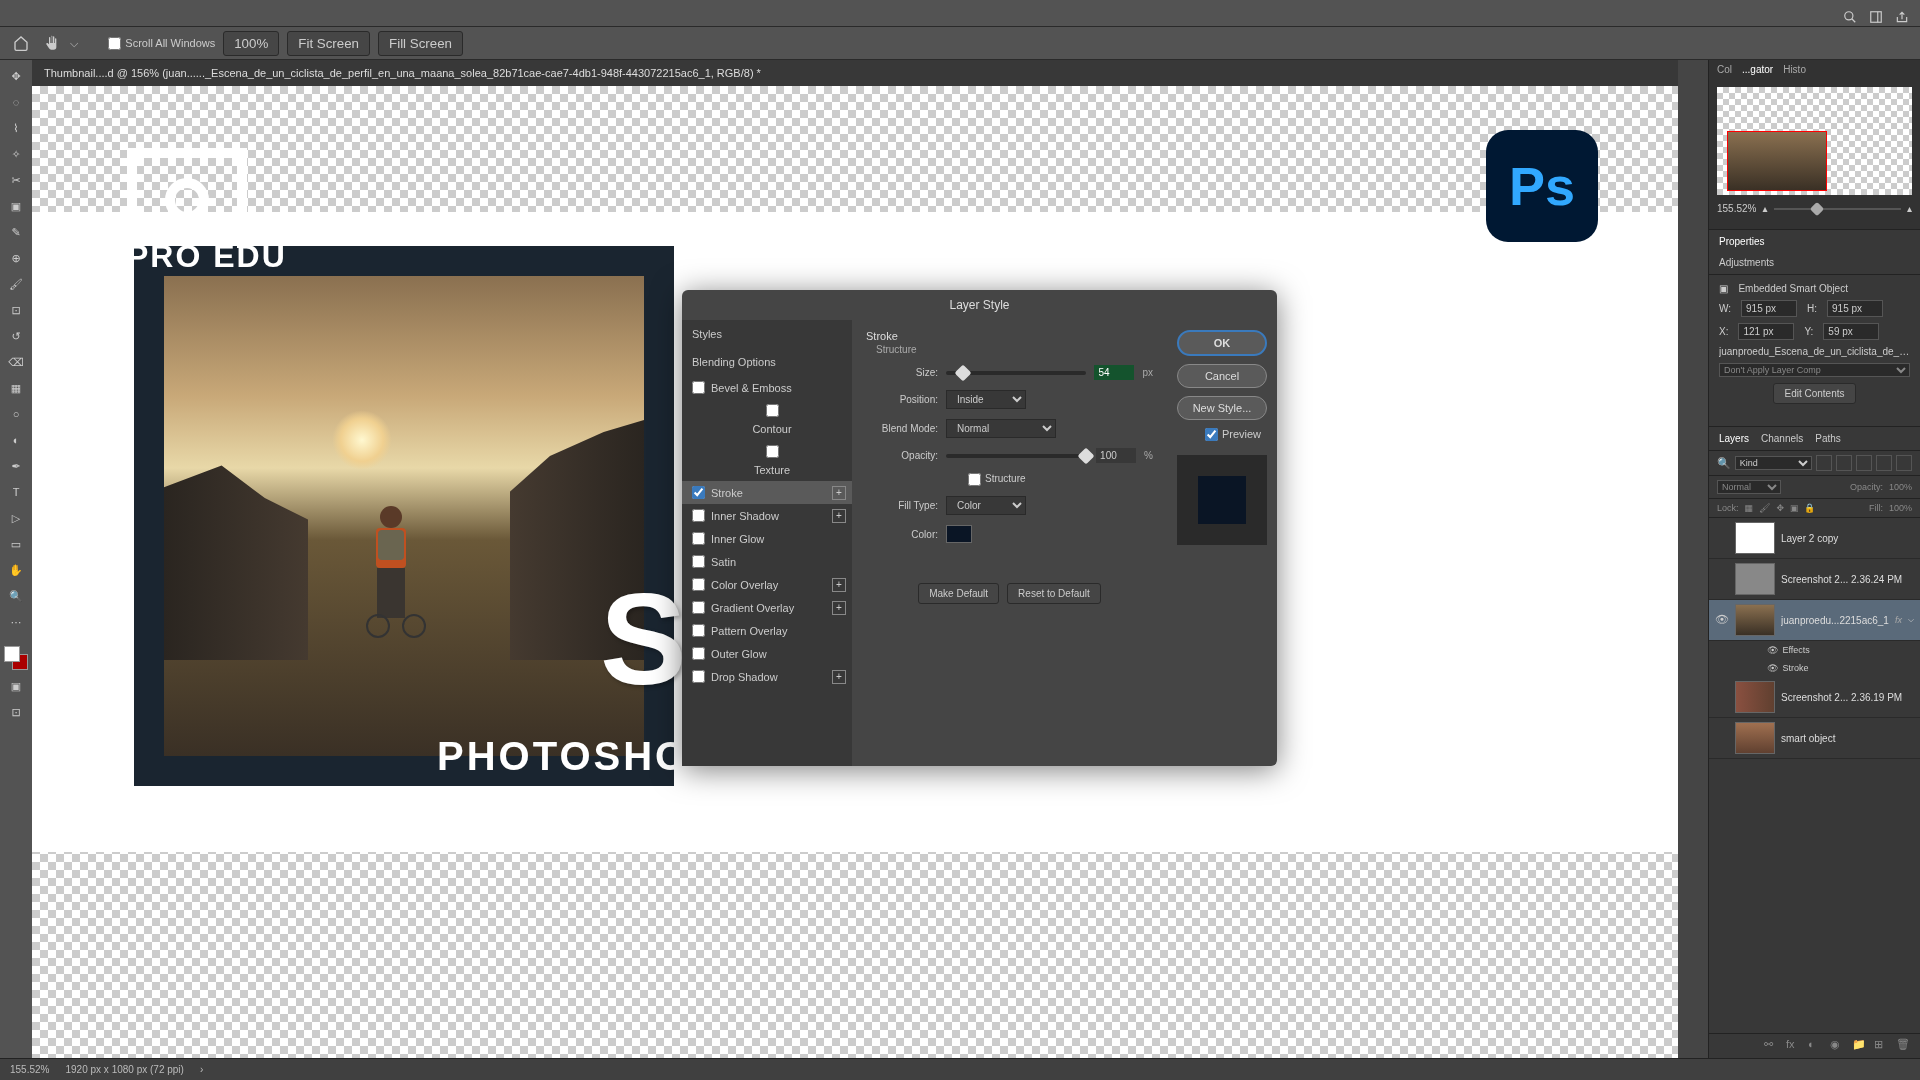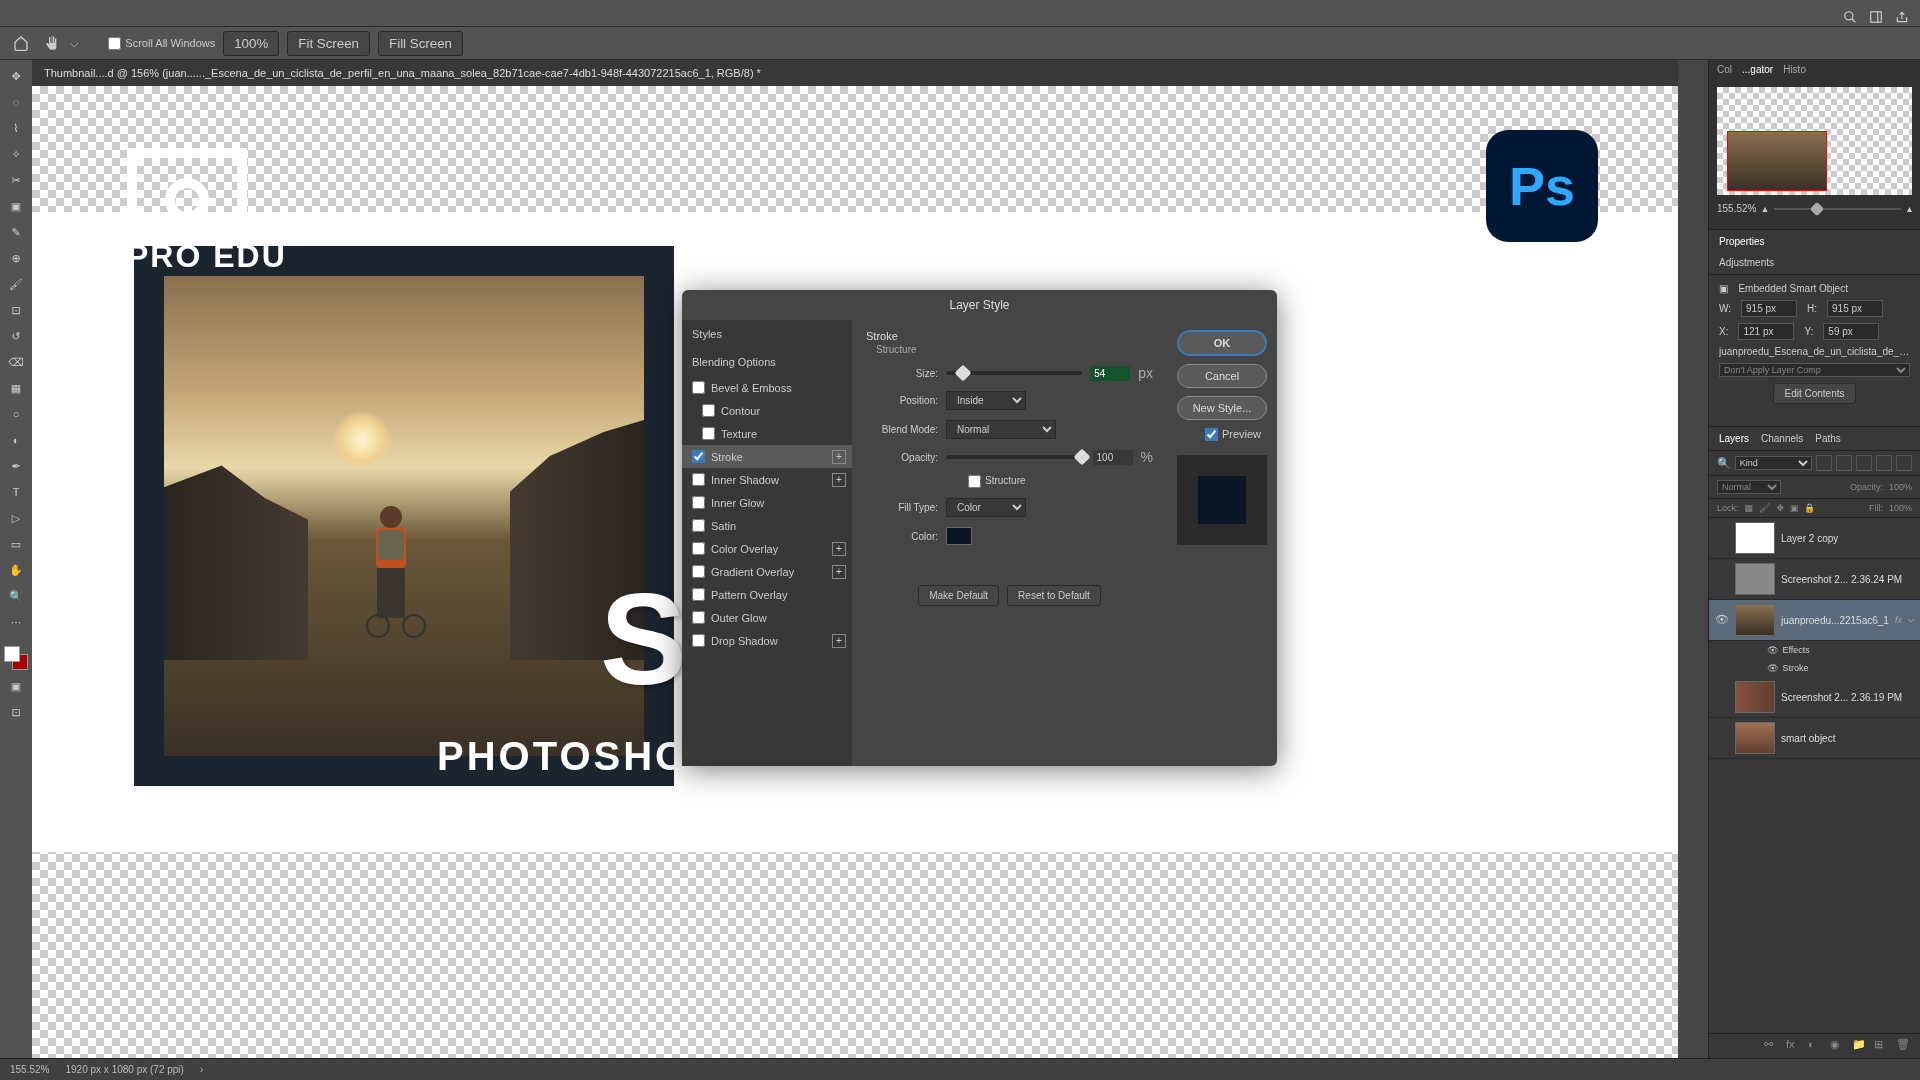--- a/index.html
+++ b/index.html
@@ -38,32 +38,32 @@
 .logo-circle { width:44px; height:44px; border:10px solid #fff; border-radius:50%; position:absolute; left:28px; top:20px; }
 .logo-text { font-size:32px; font-weight:900; color:#fff; letter-spacing:2px; margin-top:-10px; }
 .ps-icon { position:absolute; right:80px; top:70px; width:112px; height:112px; background:#001833; border-radius:22px; display:flex; align-items:center; justify-content:center; font-size:54px; font-weight:bold; color:#31A8FF; z-index:20; }
 .dialog { position:absolute; left:650px; top:230px; width:595px; height:476px; background:#454545; border-radius:6px; box-shadow:0 4px 30px rgba(0,0,0,.5); z-index:10; }
 .dlg-title { text-align:center; padding:8px; color:#ddd; font-size:12px; }
 .dlg-body { display:flex; height:calc(100% - 30px); }
 .dlg-left { width:170px; background:#383838; display:flex; flex-direction:column; }
 .dlg-hdr { padding:8px 10px; color:#ccc; cursor:pointer; }
 .dlg-item { display:flex; align-items:center; gap:6px; padding:5px 10px; cursor:pointer; position:relative; }
 .dlg-item.sel { background:#5a5a5a; }
-.dlg-item.sub { padding-left:20px; }
+.dlg-item.sub { padding-left:20px;flex-direction:column; }
 .dlg-item .add { position:absolute; right:6px; width:14px; height:14px; border:1px solid #888; display:flex; align-items:center; justify-content:center; font-size:10px; }
 .dlg-mid { flex:1; padding:10px 14px; }
 .sect { color:#ddd; font-size:11px; margin-bottom:2px; }
 .subsect { color:#aaa; font-size:10px; margin-bottom:10px; padding-left:10px; }
 .row { display:flex; align-items:center; gap:8px; margin-bottom:10px; }
 .row label { width:72px; text-align:right; color:#ccc; font-size:10px; }
 .slider { flex:1; height:4px; background:#2a2a2a; position:relative; border-radius:2px; }
 .slider-thumb { position:absolute; top:-4px; width:12px; height:12px; background:#ddd; border-radius:2px; transform:rotate(45deg); }
 .num-input { width:40px; background:#14532d; color:#fff; border:none; padding:2px 4px; font-size:10px; }
 .num-input.plain { background:#383838; color:#ccc; }
-.unit { color:#aaa; font-size:14px; }
+.unit { color:#aaa; font-size:10px; }
 .sel-input { background:#383838; color:#ccc; border:1px solid #2a2a2a; padding:2px 6px; font-size:10px; min-width:80px; }
 .color-sw { width:26px; height:18px; background:#0a1525; border:1px solid #666; cursor:pointer; }
 .dlg-right { width:110px; padding:10px; display:flex; flex-direction:column; gap:8px; }
 .dlg-btn { background:#5a5a5a; border:1px solid #888; border-radius:14px; padding:5px 0; text-align:center; color:#ddd; cursor:pointer; font-size:11px; }
 .dlg-btn.primary { border:2px solid #3a7abd;font-weight:bold; }
 .preview-box { width:90px; height:90px; background:#2a2a2a; margin-top:6px; display:flex; align-items:center; justify-content:center; }
 .preview-inner { width:48px; height:48px; background:#0a1525; }
 .btn-sm { background:#454545; border:1px solid #2a2a2a; border-radius:3px; padding:4px 10px; color:#ccc; cursor:pointer; font-size:10px; }
 .btnrow { display:flex; gap:8px; justify-content:center; margin-top:40px; }
 .panels { width:212px; background:#383838; display:flex; flex-direction:column; border-left:1px solid #222; }

